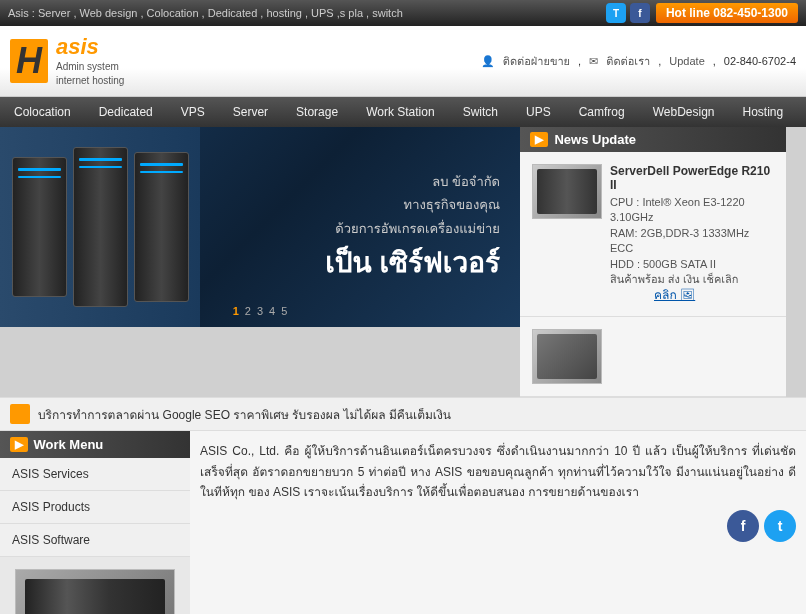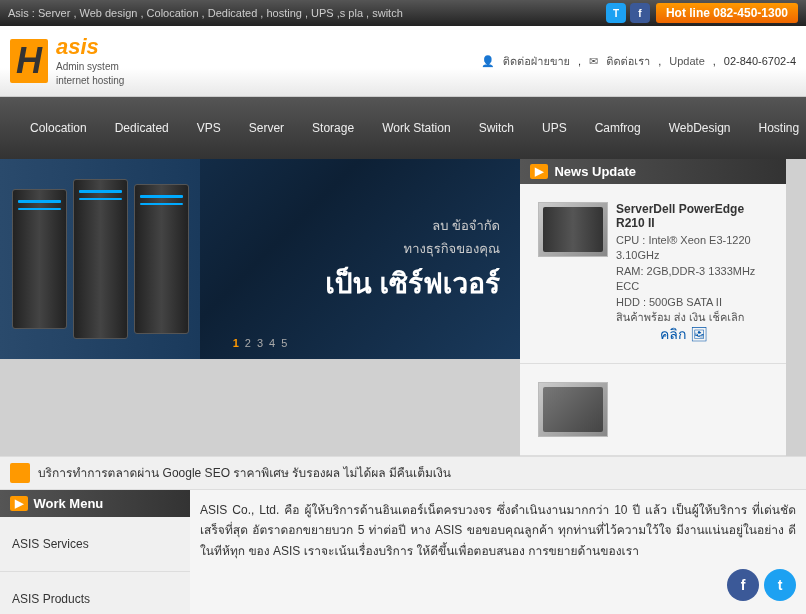--- a/index.html
+++ b/index.html
@@ -57,21 +57,21 @@
     .header-right { text-align: right; }
     .header-links { font-size: 11px; color: #555; margin-bottom: 4px; }
     .header-contact { font-size: 11px; color: #333; display: flex; gap: 8px; align-items: center; }
     .header-link { color: #555; text-decoration: none; }
 
     
     .nav {
       background: linear-gradient(to bottom, #555 0%, #333 100%);
       display: flex;
       align-items: center;
-      padding: 16px;
+      padding: 0;
     }
     .nav-item {
       color: #eee;
       padding: 8px 14px;
       font-size: 12px;
       cursor: pointer;
       white-space: nowrap;
       transition: background 0.2s;
     }
 
@@ -169,42 +169,42 @@
     .news-arrow {
       background: #f90;
       color: white;
       padding: 1px 5px;
       font-size: 11px;
       border-radius: 2px;
     }
     .news-item {
       display: flex;
       gap: 8px;
-      padding: 18px;
+      padding: 12px;
       border-bottom: 1px solid #ddd;
       align-items: flex-start;
     }
     .news-thumb {
       width: 70px; height: 55px;
       background: linear-gradient(135deg, #ccc, #888);
       flex-shrink: 0;
       border: 1px solid #bbb;
       display: flex;
       align-items: center;
       justify-content: center;
     }
     .news-thumb-server {
       width: 60px; height: 45px;
       background: linear-gradient(to right, #333, #555, #333);
       border-radius: 2px;
     }
     .news-content { font-size: 11px; color: #333; }
     .news-title { font-weight: bold; color: #333; margin-bottom: 3px; font-size: 12px; }
     .news-desc { color: #555; line-height: 1.4; }
-    .news-more { color: #0055aa; font-size: 14px; margin-left: 44px; }
+    .news-more { color: #0055aa; text-decoration: underline; font-size: 12px; margin-left: 44px; }
 
     
     .ticker-bar {
       background: #f0f0f0;
       border-top: 1px solid #ddd;
       border-bottom: 1px solid #ddd;
       padding: 6px 10px;
       display: flex;
       align-items: center;
       gap: 8px;
@@ -242,21 +242,21 @@
       gap: 5px;
     }
     .sidebar-arrow {
       background: #f90;
       color: white;
       padding: 1px 5px;
       font-size: 11px;
       border-radius: 2px;
     }
     .sidebar-item {
-      padding: 20px 12px;
+      padding: 9px 12px;
       border-bottom: 1px solid #ddd;
       color: #333;
       font-size: 12px;
       cursor: pointer;
       background: #f0f0f0;
     }
     .sidebar-thumb {
       width: 160px; height: 120px;
       background: linear-gradient(135deg, #aaa, #666);
       margin: 8px auto;
@@ -355,20 +355,21 @@
 
   <div class="hero-section">
     <div class="hero-servers">
       <div class="server-unit"></div>
       <div class="server-unit" style="height:160px;"></div>
       <div class="server-unit" style="height:150px;"></div>
     </div>
     <div class="hero-text">
       <div class="hero-text-th">ลบ ข้อจำกัด</div>
       <div class="hero-text-th">ทางธุรกิจของคุณ</div>
+      <div class="hero-text-th">ด้วยการอัพเกรดเครื่องแม่ข่าย</div>
       <div class="hero-text-big">เป็น เซิร์ฟเวอร์</div>
     </div>
     <div class="hero-dots">
       <span class="hero-dot active">1</span>
       <span class="hero-dot">2</span>
       <span class="hero-dot">3</span>
       <span class="hero-dot">4</span>
       <span class="hero-dot">5</span>
     </div>
   </div>

